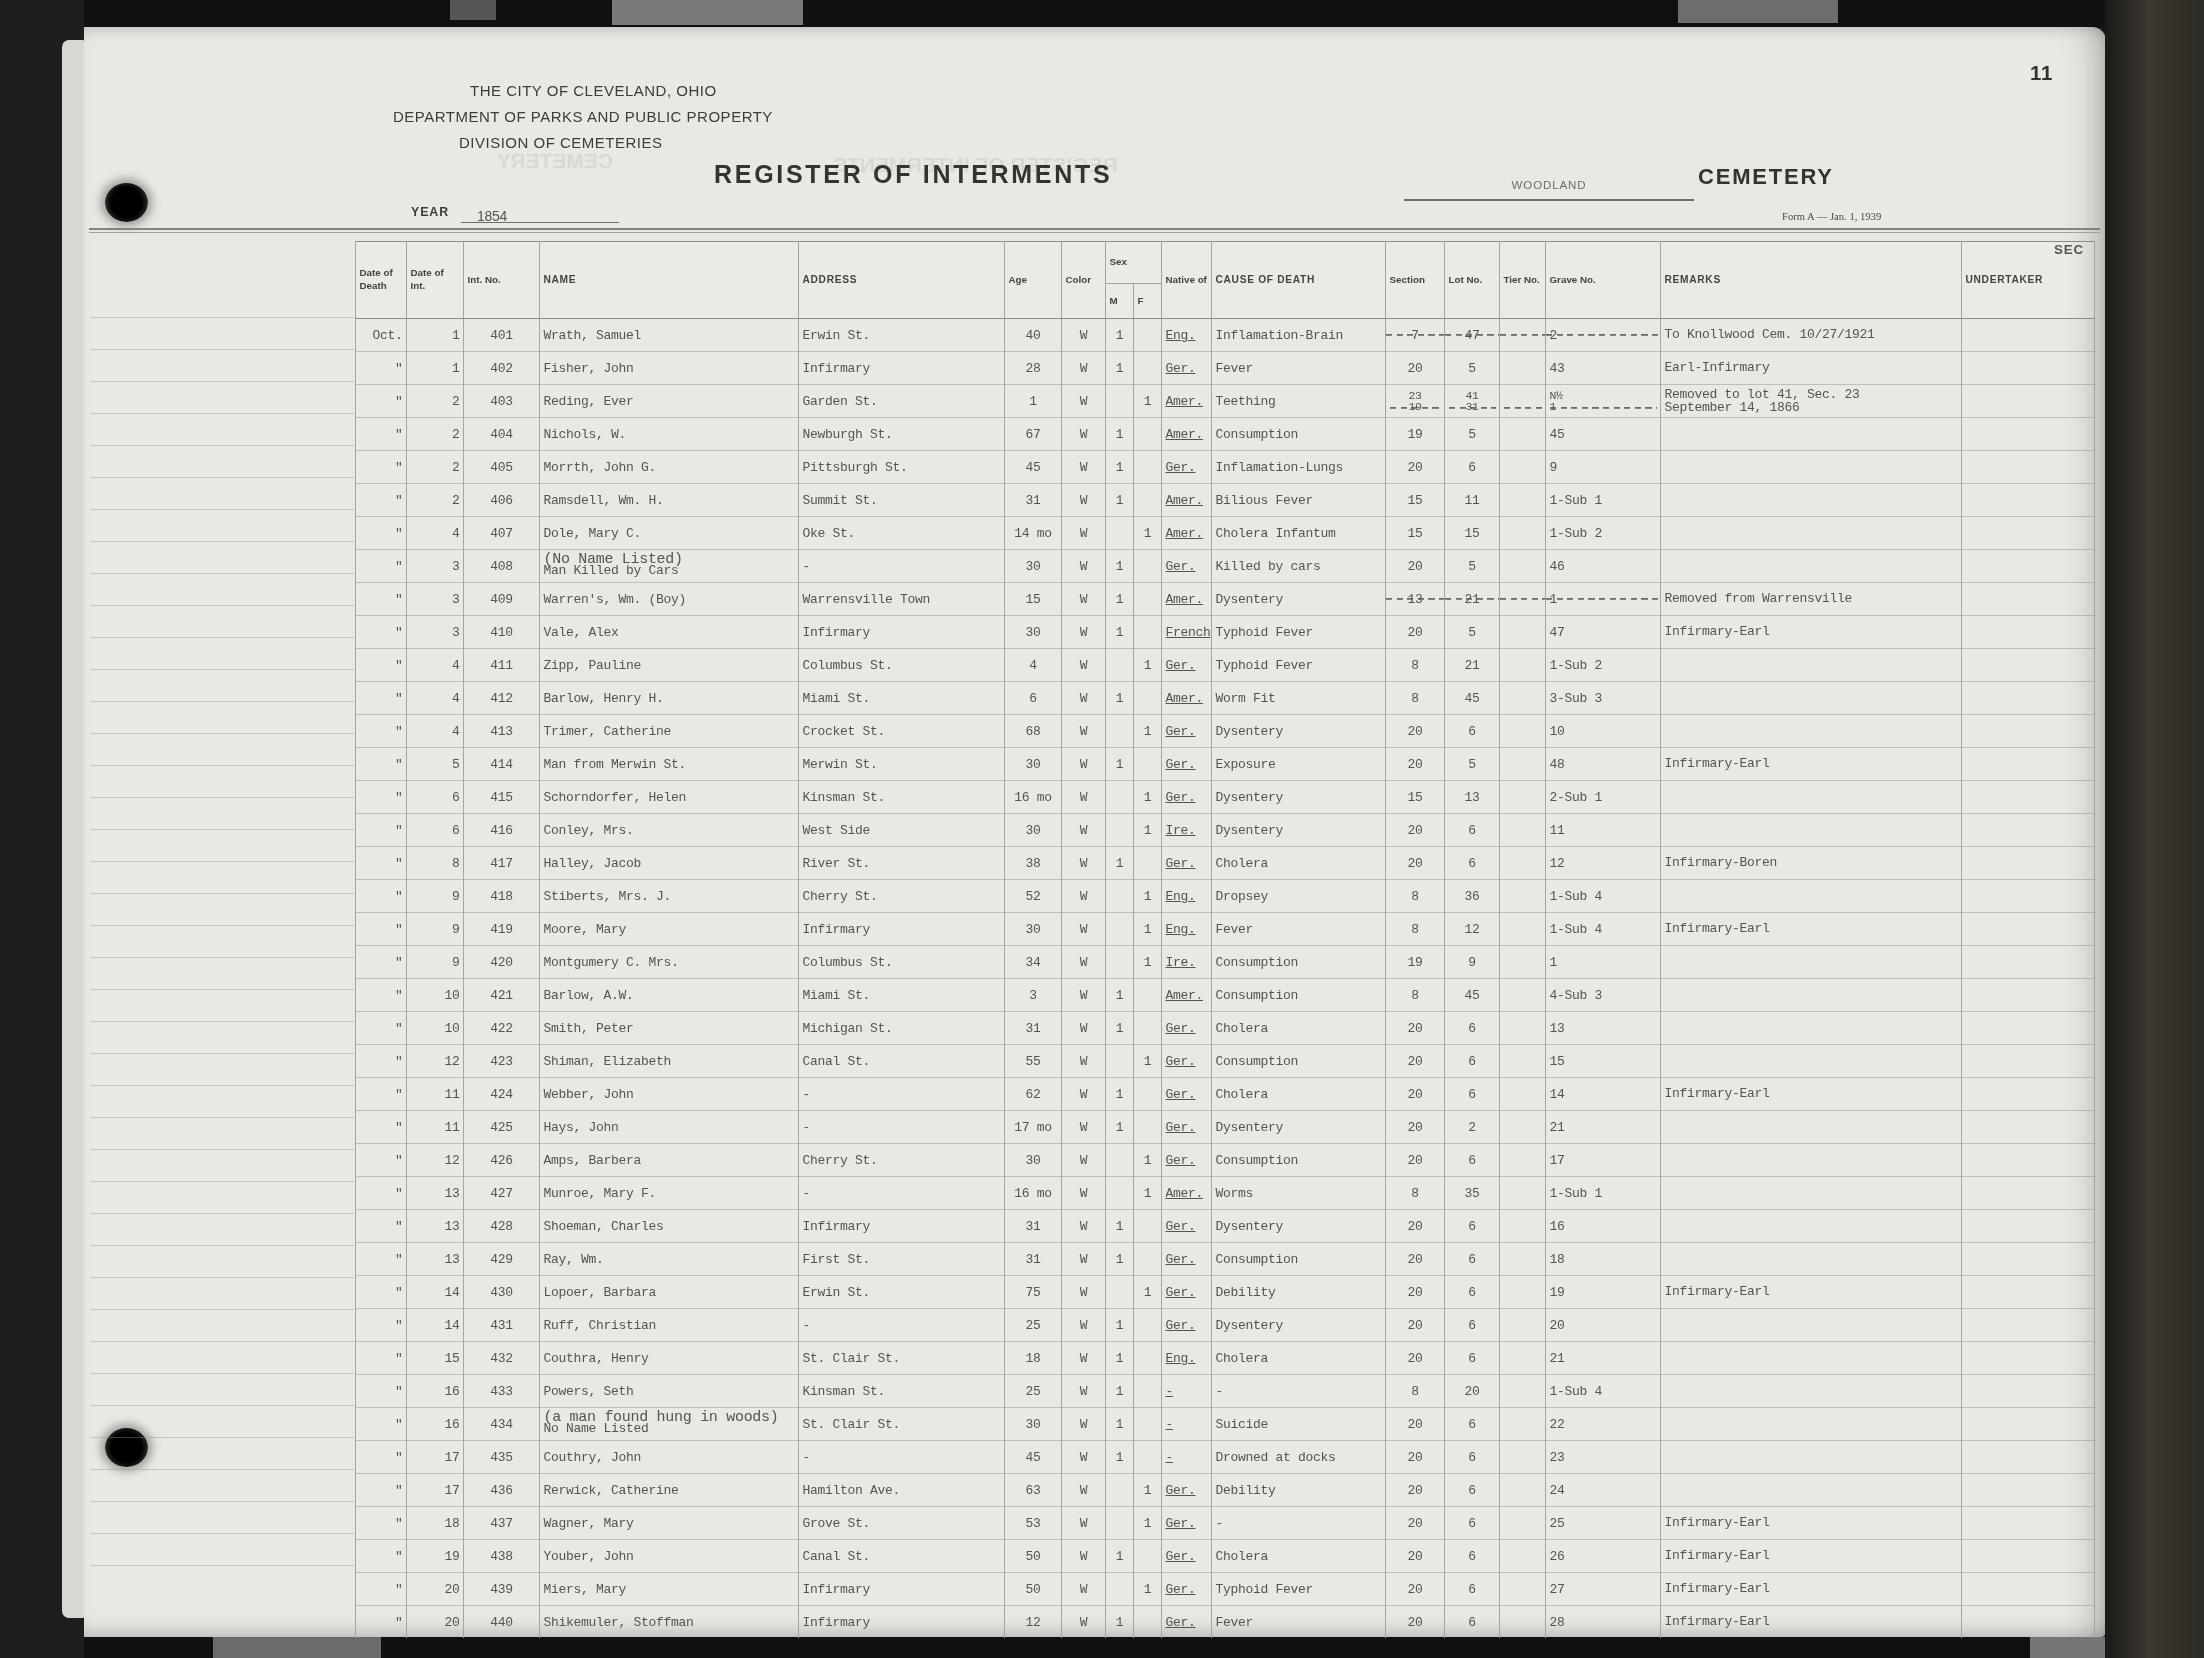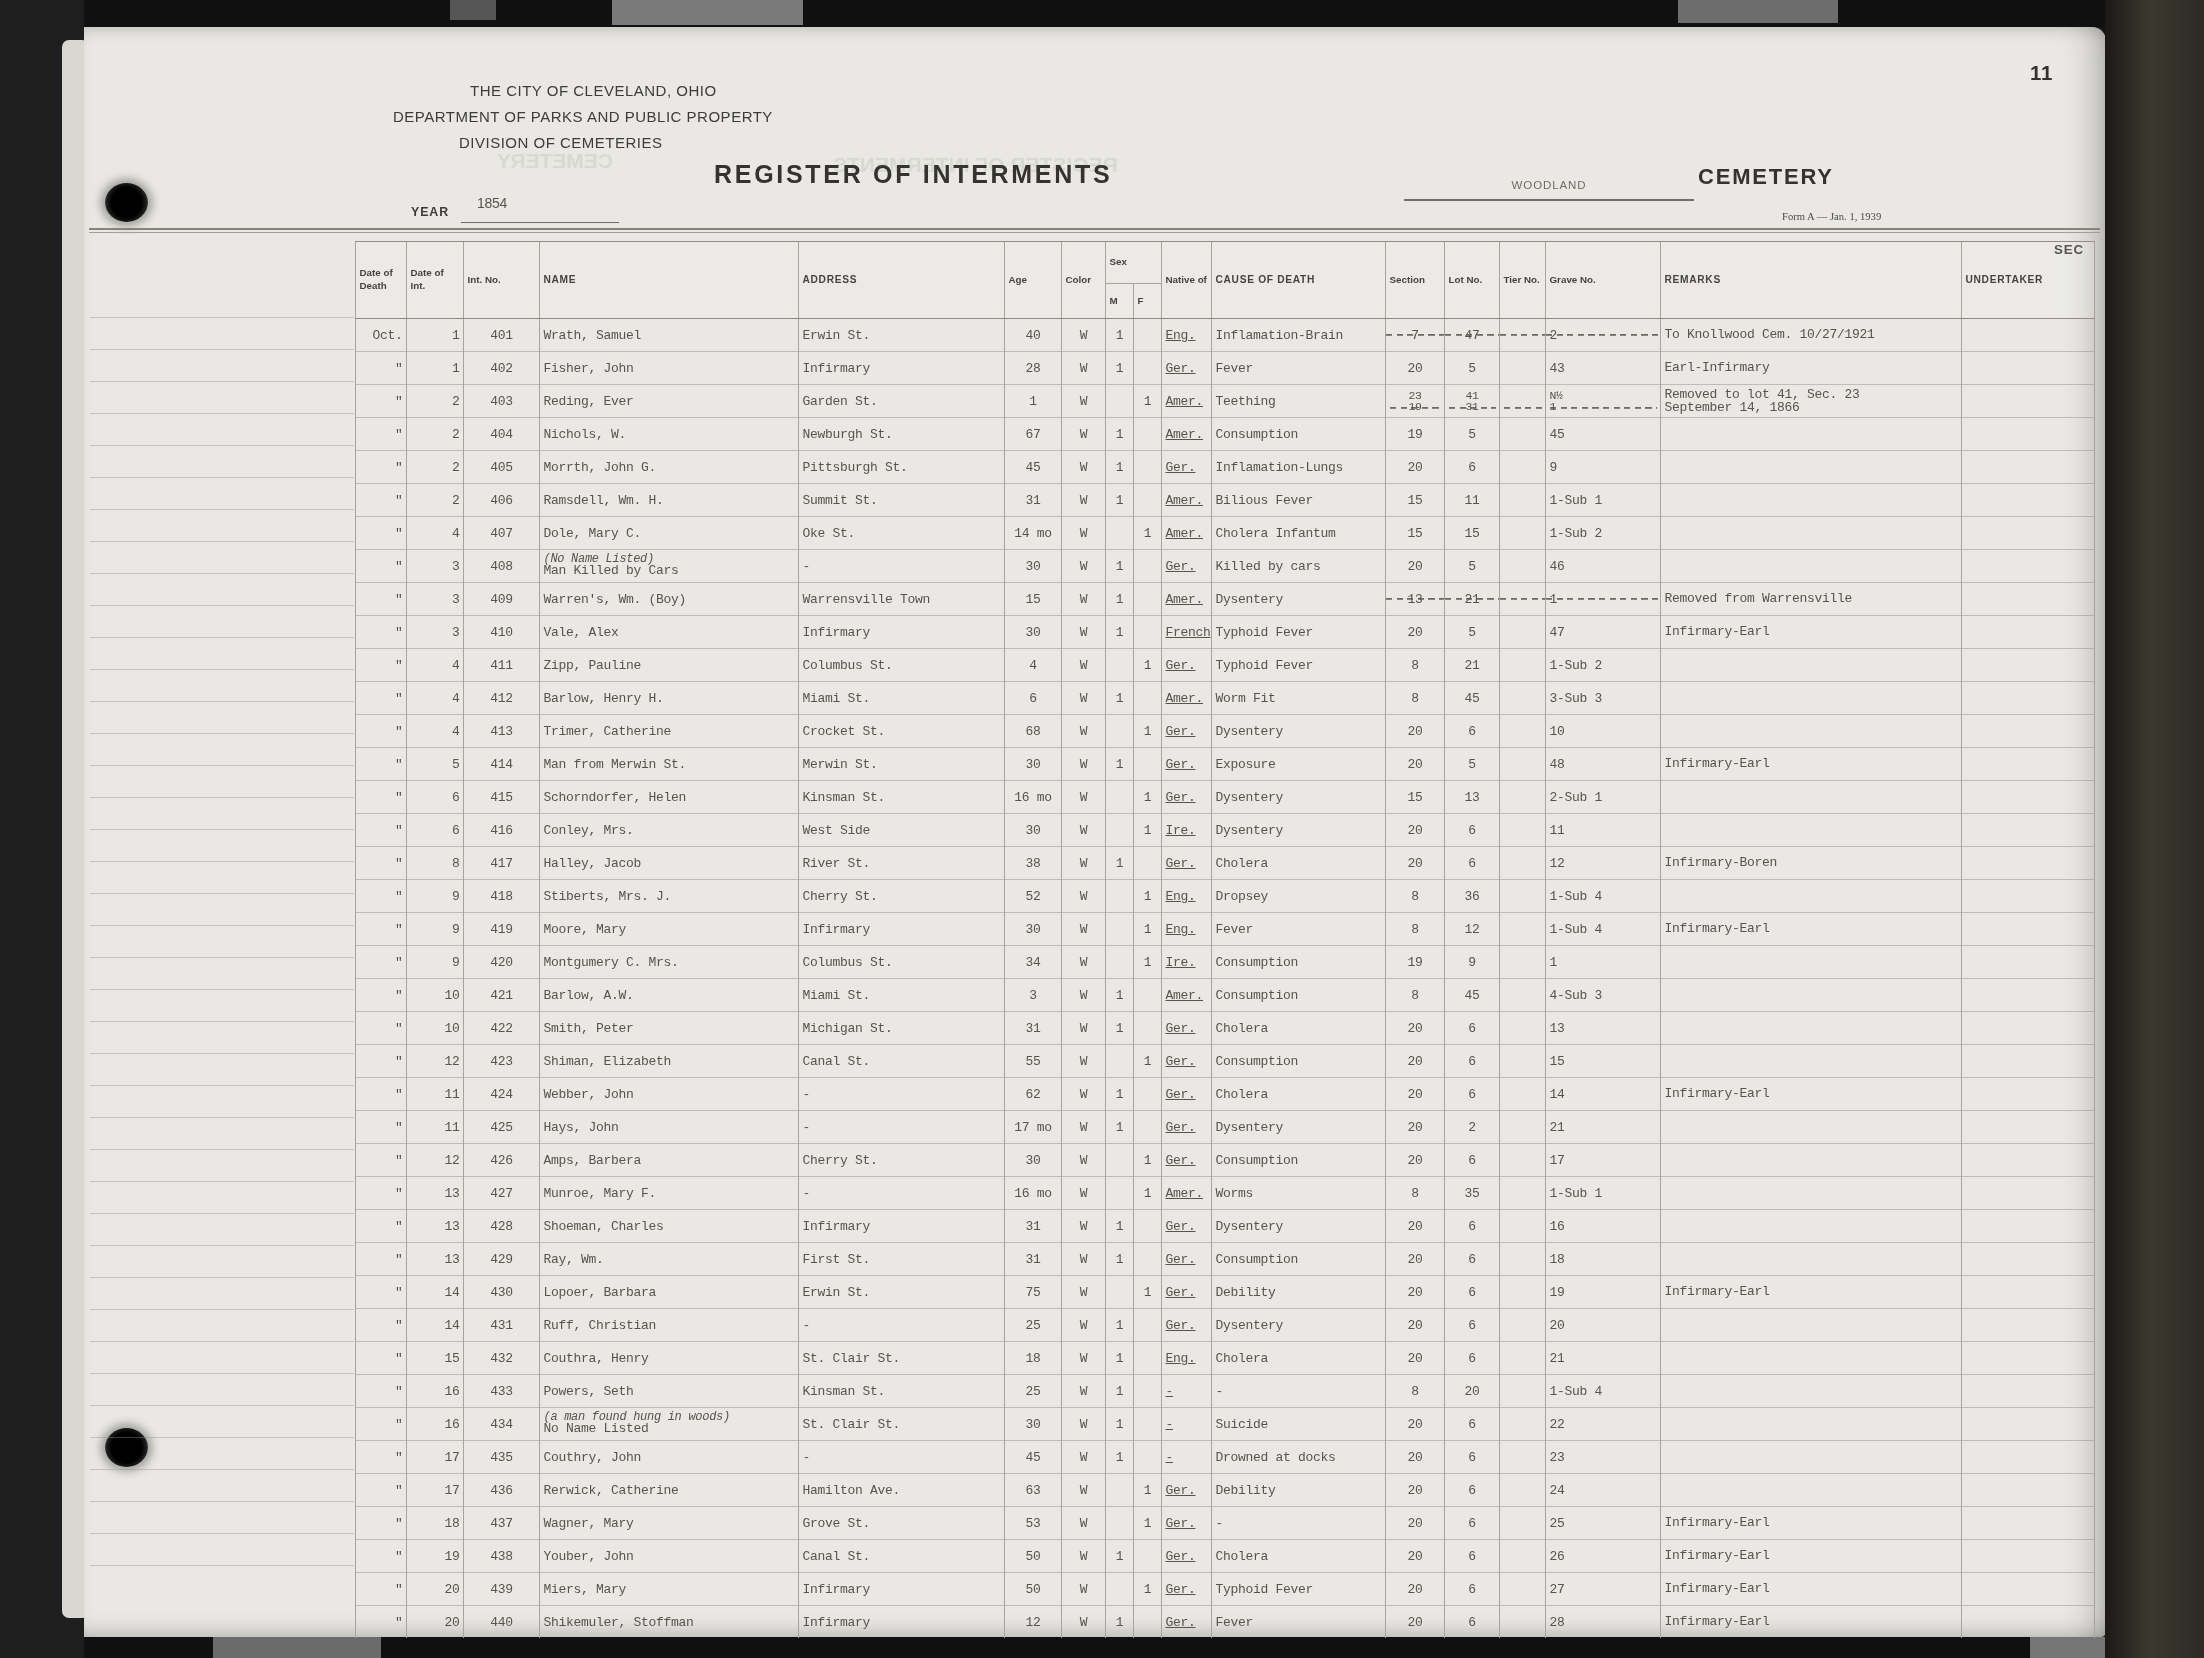--- a/index.html
+++ b/index.html
@@ -22,21 +22,21 @@
         box-shadow:0 0 8.9px 4.4px rgba(70,70,70,.45);}
   
   .p-txt{position:absolute;color:#3d3c38;font-weight:400;letter-spacing:0.5px;font-size:15px;white-space:nowrap;}
   .title{position:absolute;color:#34332f;font-weight:700;font-size:25px;letter-spacing:2.7px;white-space:nowrap;}
   .cem-label{position:absolute;color:#34332f;font-weight:700;font-size:22px;letter-spacing:1.8px;}
   .ghost{position:absolute;transform:scaleX(-1);color:rgba(110,125,100,.14);font-weight:700;white-space:nowrap;}
   .tw{font-family:Liberation Sans, sans-serif;color:#56544d;letter-spacing:-0.3px;}
   .cem-name{position:absolute;left:1404px;top:179px;width:290px;text-align:center;font-size:11.5px;color:#6e6c64;letter-spacing:0.9px;}
   .uline{position:absolute;height:1.8px;background:#6f6e66;}
   .year-label{position:absolute;left:411px;top:205px;font-size:12.4px;font-weight:700;letter-spacing:0.9px;color:#3d3c38;}
-  .year-value{position:absolute;left:477px;top:195px;font-size:14px;}
+  .year-value{position:absolute;left:477px;top:208px;font-size:14px;}
   .form-label{position:absolute;left:1782px;top:211px;font-family:"Liberation Serif",serif;font-size:10.6px;color:#4a4a46;white-space:nowrap;}
   .sec-label{position:absolute;left:2054px;top:214px;font-size:13.3px;font-weight:700;letter-spacing:0.9px;color:#403f3b;margin-top:28px;}
   .page-num{position:absolute;left:2030px;top:62px;font-size:20.4px;font-weight:700;color:#33322f;letter-spacing:0.9px;}
   .rule{position:absolute;left:89px;width:2011px;background:#85837a;}
   .ruled-stub{position:absolute;left:90px;top:317px;width:264px;height:1277px;
         background:repeating-linear-gradient(to bottom,rgba(148,146,138,.42) 0 0.9px,transparent 0.9px 32px);}
   
   table.reg{position:absolute;left:355px;top:241px;width:1740px;border-collapse:collapse;table-layout:fixed;}
   .reg th,.reg td{border-left:0.9px solid #a6a49c;padding:0 3.5px;vertical-align:middle;overflow:visible;}
   .reg tr>*:last-child{border-right:0.9px solid #a6a49c;}
@@ -50,21 +50,21 @@
   .c-dd{text-align:right;padding-right:7px;}
   .c-di{text-align:right;padding-right:14px;}
   .c-no{text-align:center;}
   .c-name,.c-addr,.c-cause{text-align:left;padding-left:8.9px;}
   .c-age{text-align:center;padding-left:7px;white-space:nowrap;}
   .c-color,.c-mf,.c-sec,.c-lot,.c-tier{text-align:center;}
   .c-nat{text-align:left;padding-left:3.5px;white-space:nowrap;text-decoration:underline;}
   .c-grave{text-align:left;padding-left:8.9px;white-space:nowrap;}
   .c-rem{text-align:left;padding-left:37px;line-height:13.3px;border-left:2.7px double #a6a49c;}
   .c-und{}
-  .note{display:block;font-size:12px;line-height:9.8px;white-space:nowrap;font-style:italic;}
+  .note{display:block;font-size:15px;line-height:9.8px;white-space:nowrap;}
   .nm{display:block;line-height:12.4px;white-space:nowrap;}
   .strike{background-image:repeating-linear-gradient(90deg,#6e6b62 0 6.2px,transparent 6.2px 10.6px);
           background-size:100% 1.8px;background-repeat:no-repeat;background-position:center;}
   .dual-new{display:block;line-height:11.5px;font-size:11.5px;}
   .dual-old{display:block;line-height:11.5px;font-size:11.5px;
           background-image:repeating-linear-gradient(90deg,#6e6b62 0 6.2px,transparent 6.2px 10.6px);
           background-size:100% 1.8px;background-repeat:no-repeat;background-position:center 60%;}
 </style>
 </head>
 <body>

